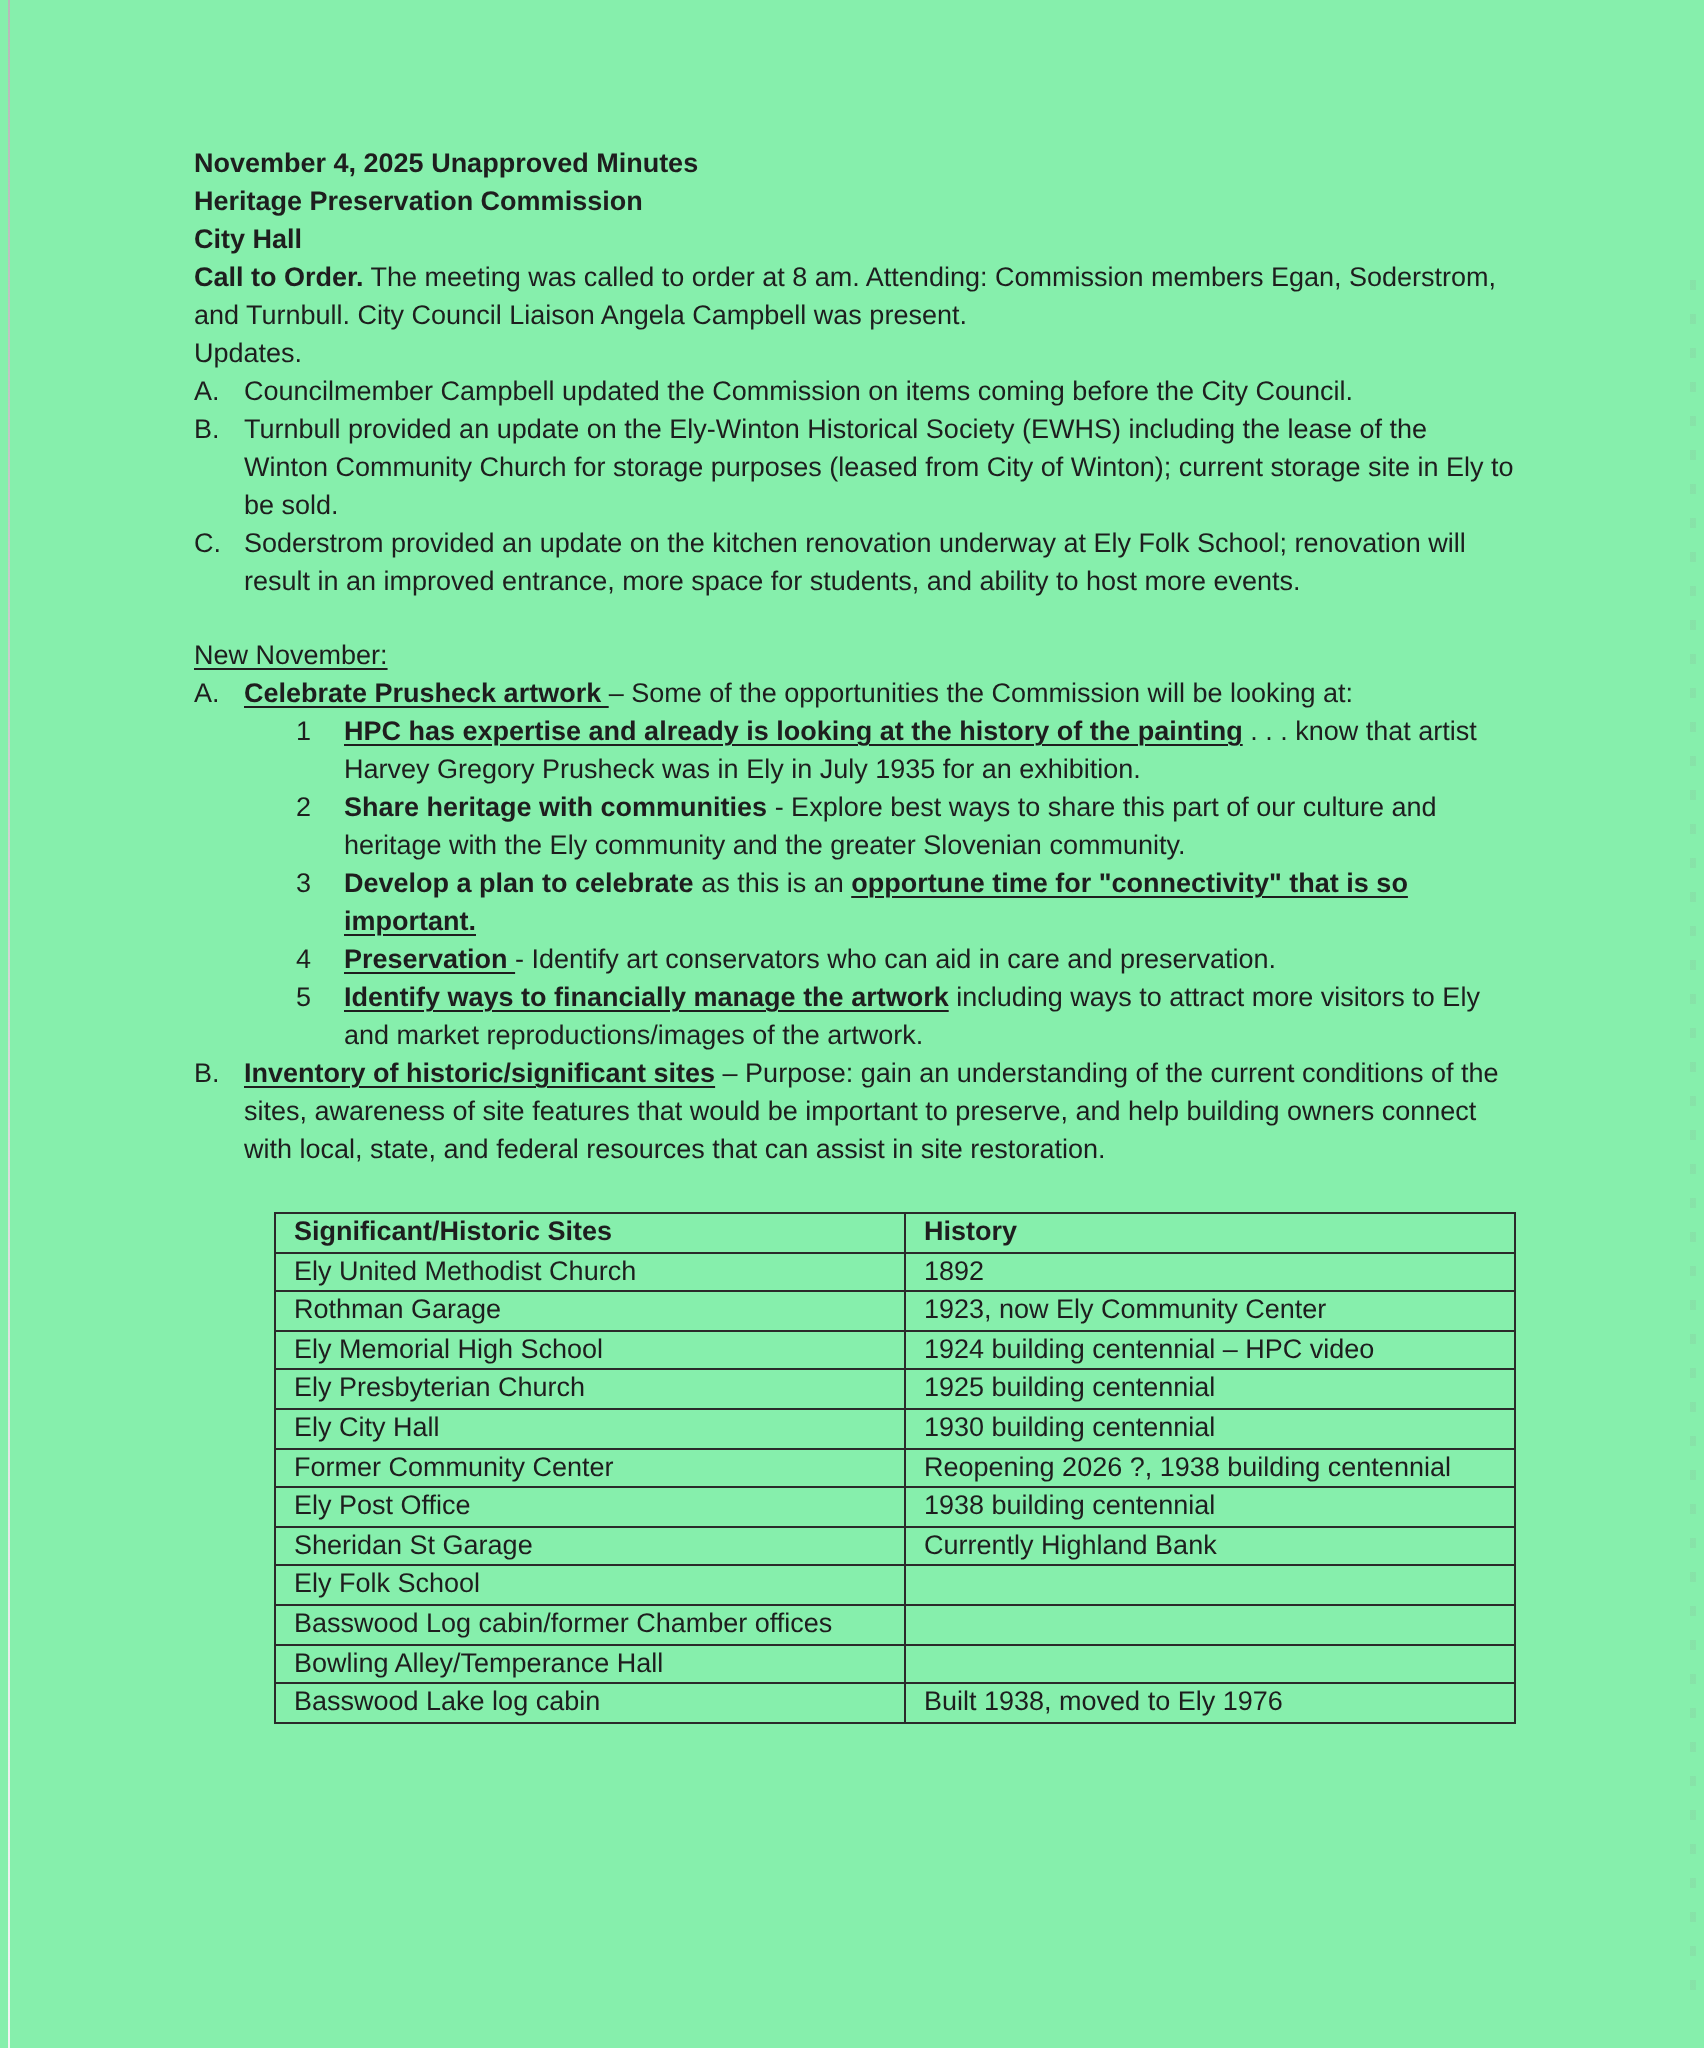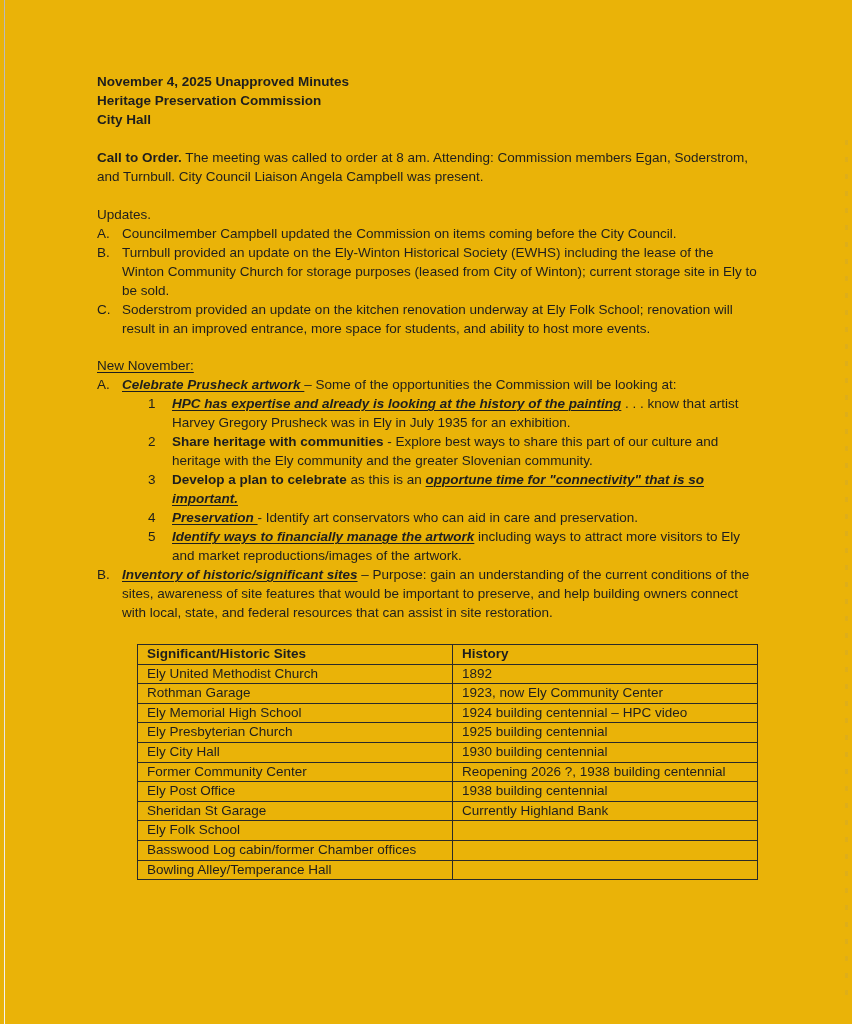--- a/index.html
+++ b/index.html
@@ -1,42 +1,42 @@
 <!DOCTYPE html>
 <html><head>
 <meta charset="utf-8">
 <style>
   html,body{margin:0;padding:0;background:#ffffff;}
   .page{
     position:relative;
     width:852px;height:1024px;
-    background:#eab308;
+    background:#86efac;
     font-family:"Liberation Sans", sans-serif;
     color:#1e1e1e;
     font-size:13.5px;
     line-height:19px;
     overflow:hidden;
   }
   .scan-edge-left{
     position:absolute;left:4px;top:0;width:1px;height:100%;
     background:linear-gradient(to bottom,#b9b9b9,#d4d4d4 45%,#ececec 80%,#f4f4f4);
   }
   .scan-edge-right{
     position:absolute;left:845px;top:140px;width:3px;height:860px;
     background:repeating-linear-gradient(to bottom, rgba(140,140,140,.28) 0 5px, transparent 5px 17px);
     opacity:.45;
   }
   .content{
     position:absolute;left:97px;top:72px;width:660px;
   }
   .b{font-weight:700;}
-  .bu{font-weight:700;text-decoration:underline;text-underline-offset:2px;text-decoration-thickness:1px;font-style:italic;}
+  .bu{font-weight:700;text-decoration:underline;text-underline-offset:2px;text-decoration-thickness:1px;}
   .u{text-decoration:underline;text-underline-offset:2px;text-decoration-thickness:1px;}
   .title-block div{font-weight:700;}
-  .para{margin-top:19px;}
+  .para{}
   .para.tight{margin-top:18px;}
   .heading{font-weight:400;}
   .li{display:flex;}
   .li .marker{flex:0 0 25px;}
   .li .body{flex:1;}
   .sub{display:flex;margin-left:51px;}
   .sub .marker{flex:0 0 24px;}
   .sub .body{flex:1;}
   .sites-table{
     margin:22px 0 0 40px;
@@ -180,17 +180,21 @@
             <td></td>
           </tr>
       <tr>
             <td>Basswood Log cabin/former Chamber offices</td>
             <td></td>
           </tr>
       <tr>
             <td>Bowling Alley/Temperance Hall</td>
             <td></td>
           </tr>
+      <tr>
+            <td>Basswood Lake log cabin</td>
+            <td>Built 1938, moved to Ely 1976</td>
+          </tr>
     </tbody>
       </table>
 
   </div>
 </div>
 
 </body></html>

